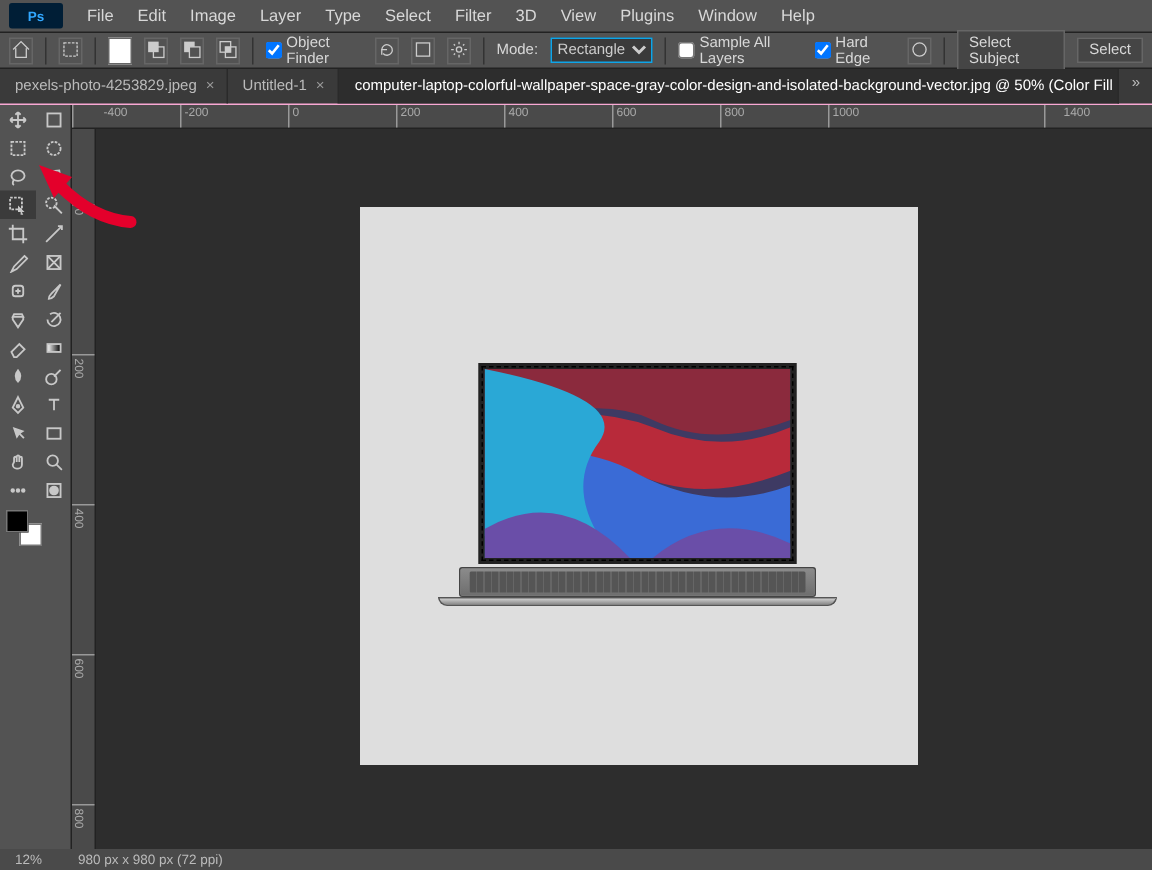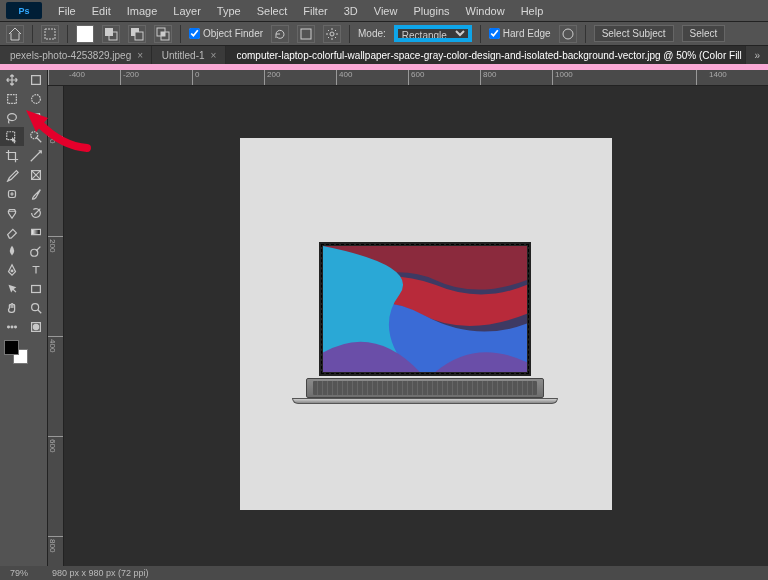--- a/index.html
+++ b/index.html
@@ -3,25 +3,25 @@
 <meta charset="utf-8">
 <style>
 * { margin:0; padding:0; box-sizing:border-box; font-family:"Segoe UI",Tahoma,sans-serif; }
 body { background:#535353; width:768px; height:580px; overflow:hidden; position:relative; font-size:11px; color:#d8d8d8; }
 .menubar { height:22px; background:#535353; display:flex; align-items:center; padding-left:6px; gap:0; border-bottom:1px solid #222; }
 .menubar .ps { width:36px; height:17px; background:#001e36; color:#31a8ff; display:flex; align-items:center; justify-content:center; font-size:9px; font-weight:bold; margin-right:8px; border-radius:2px; }
 .menubar span { padding:2px 8px; cursor:default; }
 .optbar { height:24px; background:#535353; display:flex; align-items:center; padding:0 6px; gap:8px; border-bottom:1px solid #222; font-size:10px; }
 .optbar .sq { width:18px; height:18px; border:1px solid #666; display:flex; align-items:center; justify-content:center; }
 .optbar .divider { width:1px; height:18px; background:#333; }
-.optbar select { background:#3a3a3a; color:#ccc; border:4px solid #0ea5e9; font-size:10px; height:17px; width:78px; }
+.optbar select { background:#3a3a3a; color:#ccc; border:1px solid #0ea5e9; font-size:10px; height:17px; width:78px; }
 .optbar label { display:flex; align-items:center; gap:3px; font-size:10px; }
 .optbar input[type=checkbox]{ width:11px; height:11px; }
 .optbar .btn { background:#454545; border:1px solid #666; padding:2px 7px; font-size:10px; }
-.tabbar { height:24px; background:#3a3a3a; display:flex; align-items:stretch; border-bottom:6px solid #f9a8d4; font-size:10px; }
+.tabbar { height:24px; background:#3a3a3a; display:flex; align-items:stretch; border-bottom:1px solid #f9a8d4; font-size:10px; }
 .tabbar .tab { padding:4px 10px; color:#bbb; display:flex; align-items:center; gap:6px; border-right:1px solid #2a2a2a; max-width:520px; white-space:nowrap; overflow:hidden; text-overflow:ellipsis; }
 .tabbar .tab.active { background:#2d2d2d; color:#fff; }
 .tabbar .close { font-size:10px; color:#999; }
 .tabbar .more { padding:4px 8px; color:#bbb; }
 .workspace { position:absolute; top:70px; left:0; right:0; bottom:14px; background:#2d2d2d; display:flex; }
 .toolscol { width:48px; background:#535353; display:flex; flex-direction:column; flex-wrap:wrap; border-right:1px solid #222; }
 .toolbox { display:grid; grid-template-columns:24px 24px; }
 .tool { width:24px; height:19px; display:flex; align-items:center; justify-content:center; color:#c8c8c8; cursor:pointer; }
 .tool.active { background:#3b3b3b; }
 .tool svg { width:14px; height:14px; stroke:#c8c8c8; fill:none; stroke-width:1.4; }
@@ -119,20 +119,24 @@
       <svg viewBox="0 0 16 16">
         <circle cx="8" cy="8" r="2" stroke="#ccc" fill="none"></circle>
         <path d="M8 2v2M8 12v2M2 8h2M12 8h2M4 4l1 1M11 11l1 1M4 12l1-1M11 5l1-1" stroke="#ccc"></path>
       </svg>
     </div>
   <div class="divider"></div>
   <span>Mode:</span>
   <select><option>Rectangle</option></select>
   <div class="divider"></div>
   <label>
+      <input type="checkbox" style="">
+      <span>Sample All Layers</span>
+    </label>
+  <label>
       <input type="checkbox" checked="" style="">
       <span>Hard Edge</span>
     </label>
   <div class="sq">
       <svg viewBox="0 0 16 16">
         <circle cx="8" cy="8" r="5" stroke="#ccc" fill="none"></circle>
       </svg>
     </div>
   <div class="divider"></div>
   <div class="btn">Select Subject</div>
@@ -368,21 +372,21 @@
             <div class="keys"></div>
           </div>
         <div class="base"></div>
       </div>
     </div>
   </div>
 
 </div>
 
 <div class="status">
-  <span>79%</span>
+  <span>12%</span>
   <span>980 px x 980 px (72 ppi)</span>
 </div>
 
 <div class="arrow">
   <svg viewBox="0 0 70 50">
     <path d="M65 42 Q40 40 18 18" stroke="#e4002b" stroke-width="8" fill="none" stroke-linecap="round"></path>
     <path d="M4 4 L26 12 L14 26 Z" fill="#e4002b"></path>
   </svg>
 </div>
 

